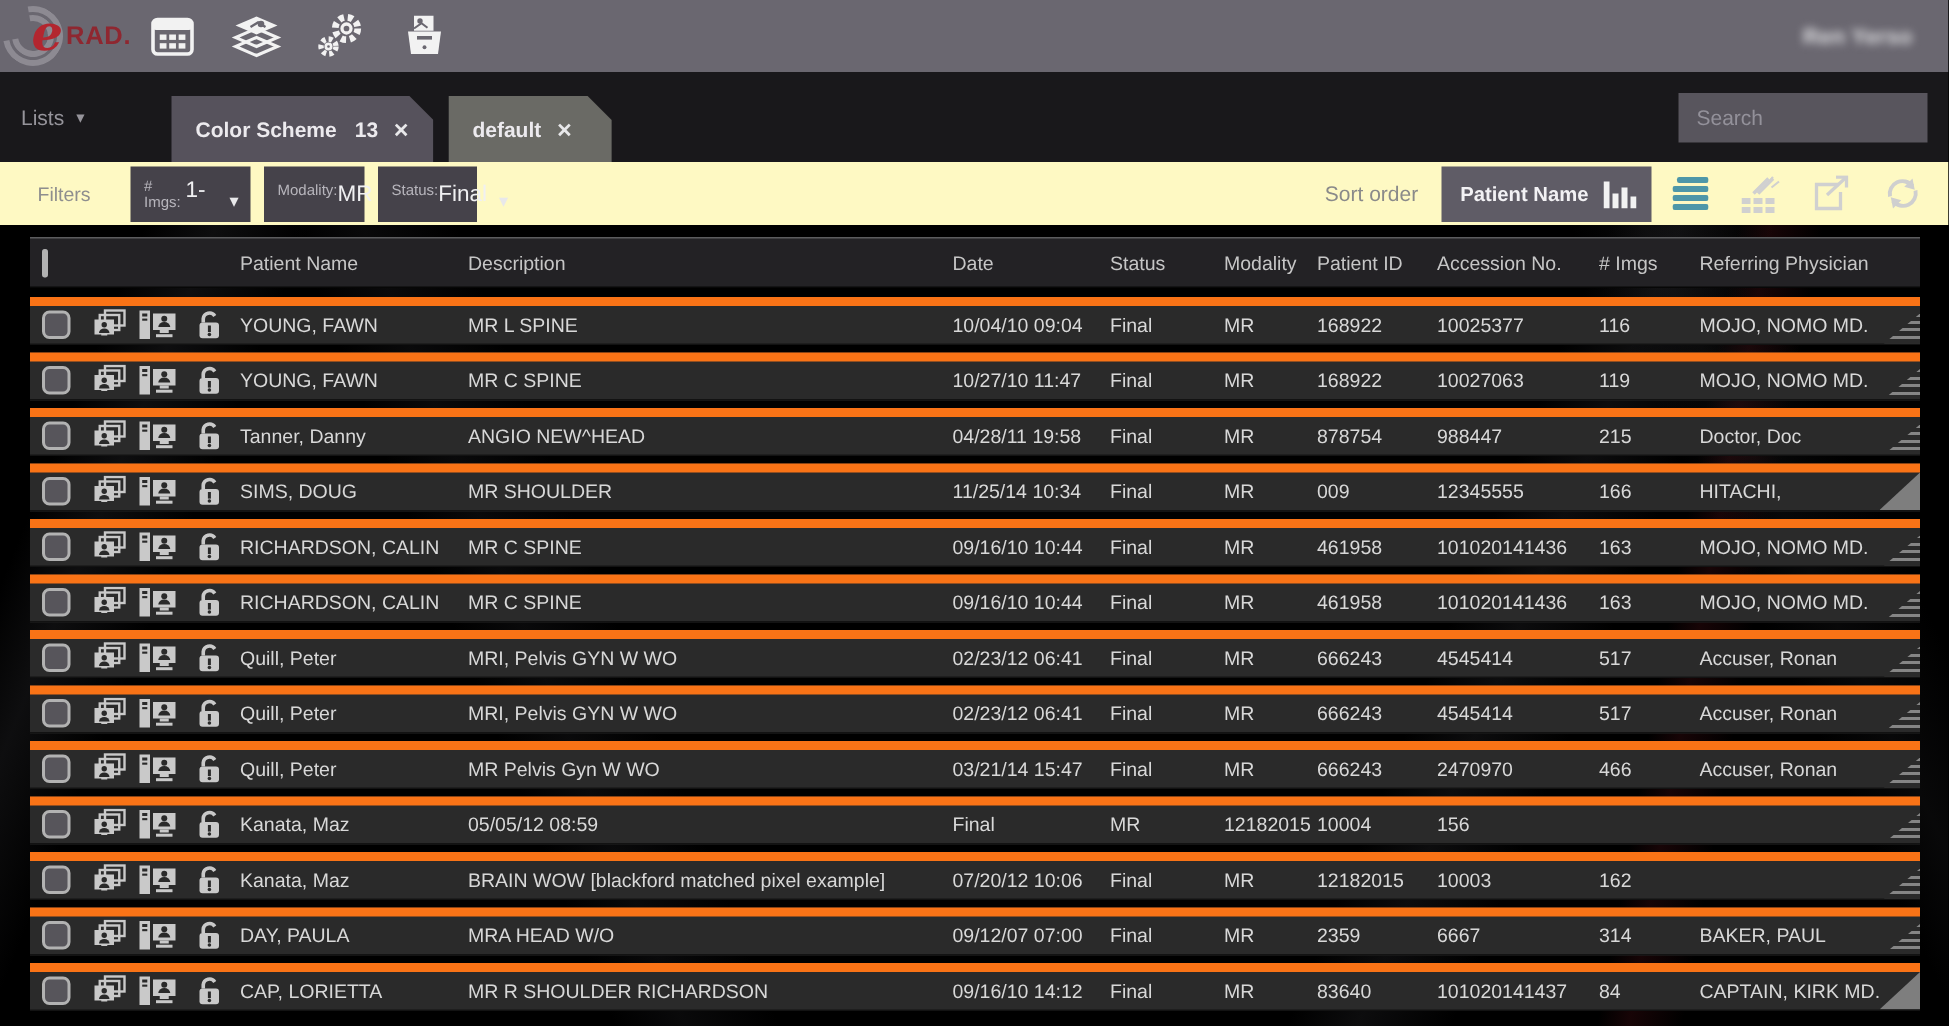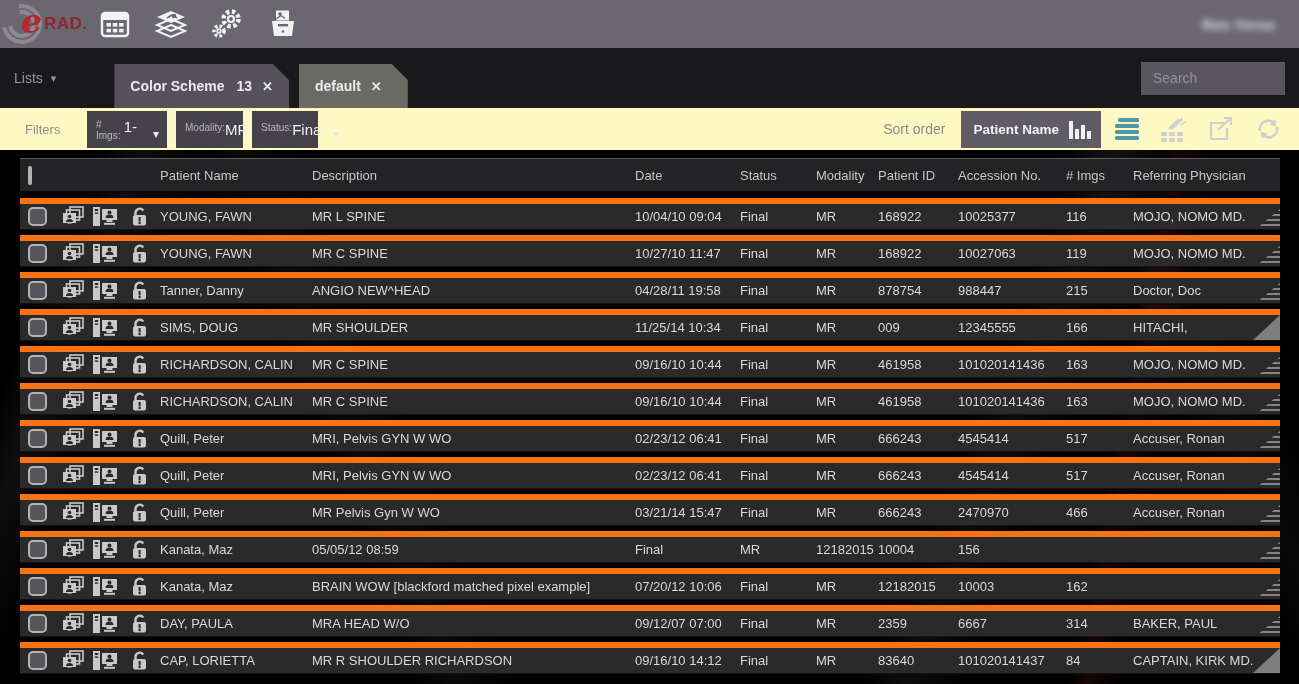--- a/index.html
+++ b/index.html
@@ -39,21 +39,21 @@
   .tabbar { height:60px; background:#19181b; display:flex; align-items:center; flex:none; }
   .lists { margin:0 22px 0 14px; font-size:14px; color:#96949b; display:flex; align-items:center; gap:8px; cursor:pointer; }
   .lists .caret { font-size:11px; color:#96949b; }
   .tabs { display:flex; gap:10px; margin-left:36px; align-self:flex-end;margin-top:28px; }
   .tab { height:44px; padding:0 16px; display:flex; align-items:center; gap:10px; font-size:14px; font-weight:bold; color:#eceaee;
          clip-path:polygon(0 0, calc(100% - 16px) 0, 100% 16px, 100% 100%, 0 100%); cursor:pointer; }
   .tab.scheme { background:#56525c; }
   .tab.default { background:#6a6a65; padding-right:26px; }
   .tab .count { margin-left:2px; }
   .tab .x { font-size:13px; color:#e8e8ea; cursor:pointer; }
-  .search { margin-left:auto; margin-right:14px; width:144px; height:33px; background:#58555d; display:flex; align-items:center; padding:0 8px 0 12px; }
+  .search { margin-left:auto; margin-right:14px; width:166px; height:33px; background:#58555d; display:flex; align-items:center; padding:0 8px 0 12px; }
   .search input { flex:1; background:transparent; border:none; outline:none; font-size:14px; color:#d8d8da; font-family:inherit; }
   .search input::placeholder { color:#93919a; }
 
   
   .filterbar { height:42px; background:#fef9c3; display:flex; align-items:center; flex:none; }
   .filters-label { margin-left:25px; width:62px; font-size:13px; color:#8e8e8e; }
   .dropdowns { display:flex; gap:9px; }
   .dd { background:#45424a; min-width:64px; height:37px; padding:3px 8px 2px 9px; display:flex; align-items:center; gap:8px; cursor:pointer; }
   .dd .txt { display:flex; flex-direction:row; }
   .dd .lab { font-size:10px; color:#b7b5bc; line-height:11px; }

